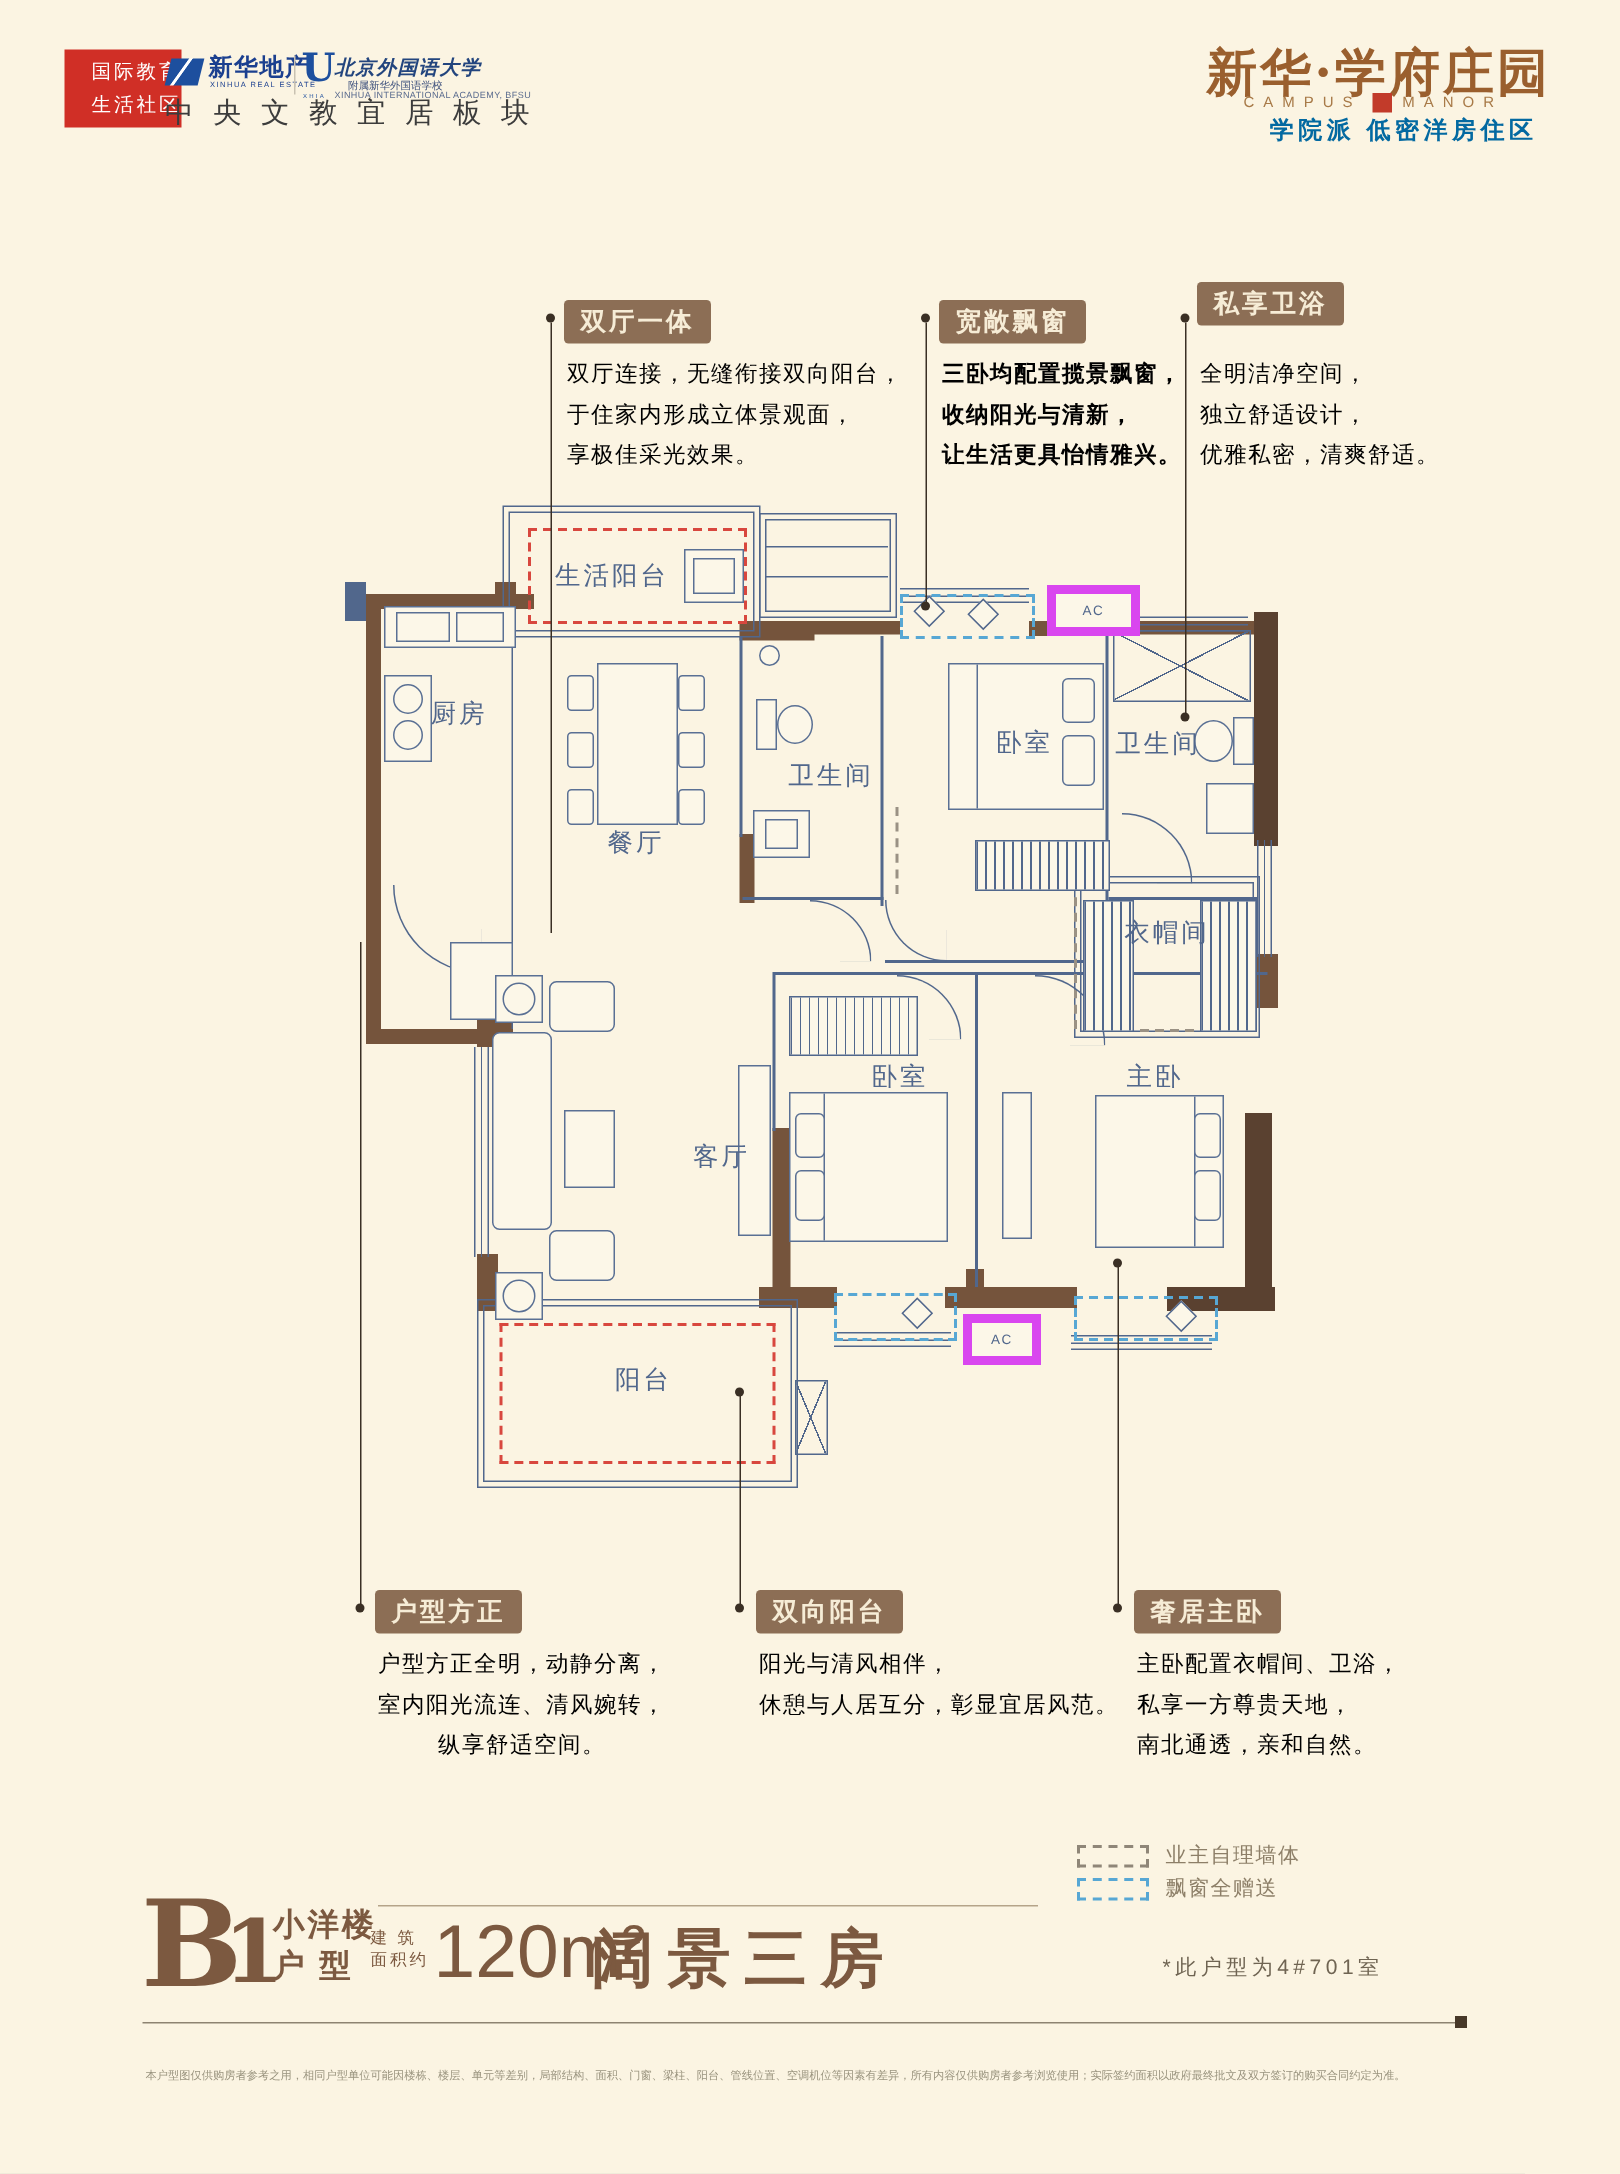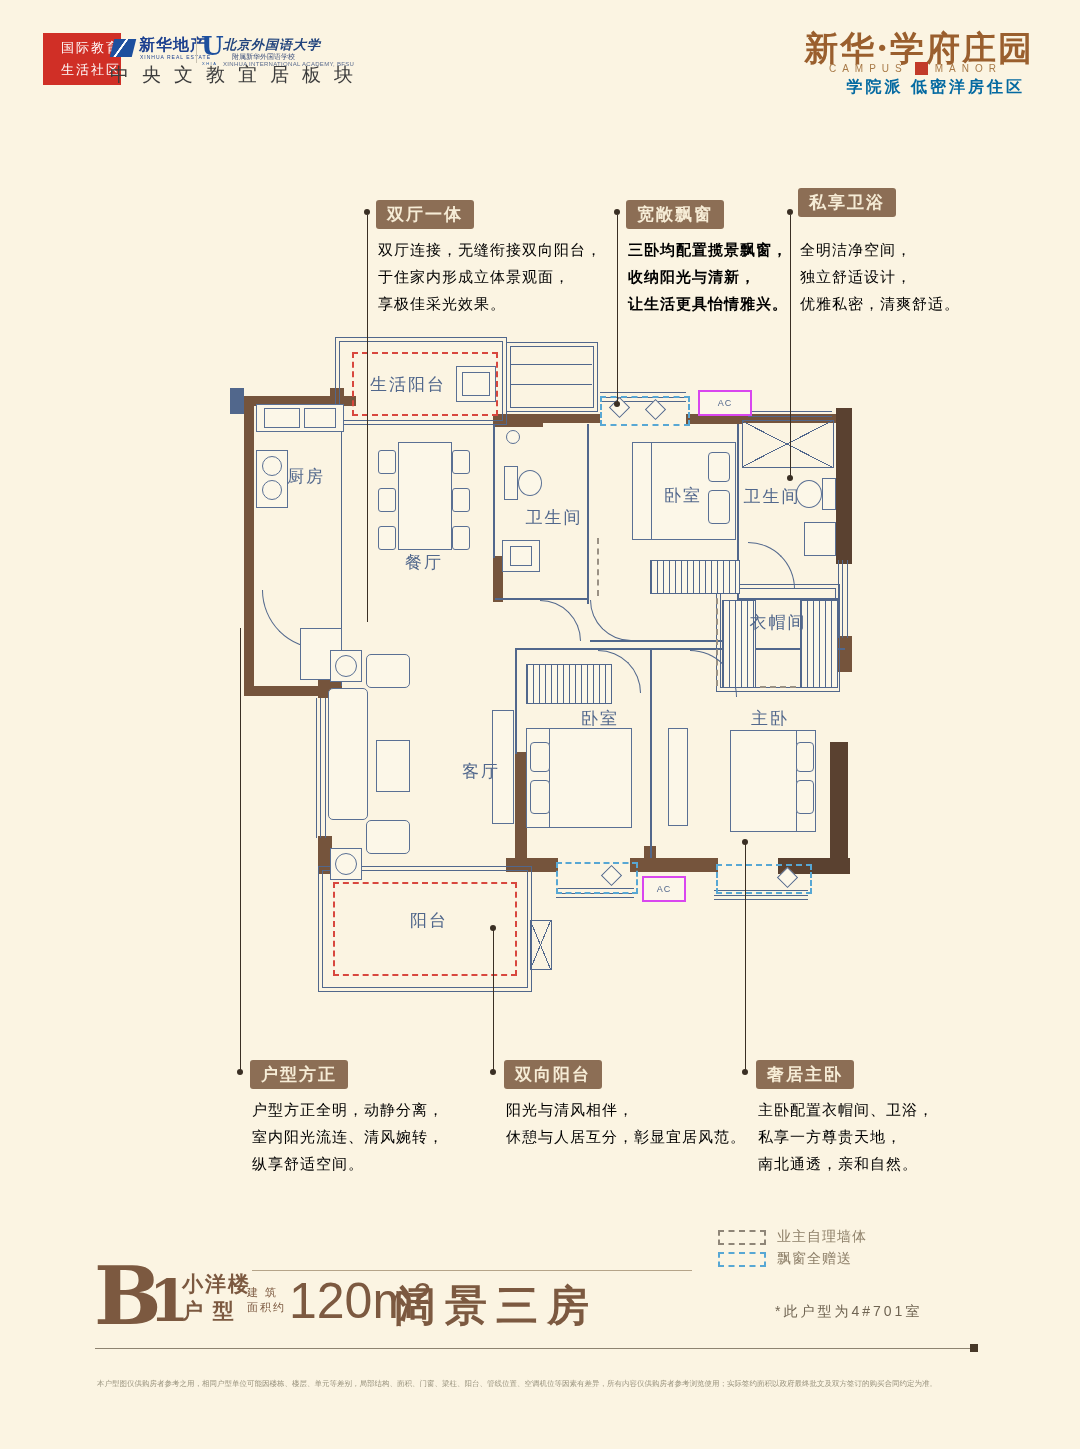--- a/index.html
+++ b/index.html
@@ -48,21 +48,21 @@
   .dblue{position:absolute;border:2px dashed #57a7d4;}
   .dgray-v{position:absolute;border-left:2px dashed #9a9184;}
   .dgray-h{position:absolute;border-top:2px dashed #9a9184;}
   .win-h{position:absolute;border-top:1px solid #51678c;border-bottom:1px solid #51678c;
          background:linear-gradient(#51678c,#51678c) center/100% 1px no-repeat;}
   .win-v{position:absolute;border-left:1px solid #51678c;border-right:1px solid #51678c;
          background:linear-gradient(90deg,transparent calc(50% - .5px),#51678c calc(50% - .5px) calc(50% + .5px),transparent calc(50% + .5px));}
   .arc-a{position:absolute;border:1px solid #51678c;border-right:none;border-top:none;border-radius:0 0 0 100%;}
   .arc-b{position:absolute;border:1px solid #51678c;border-left:none;border-bottom:none;border-radius:0 100% 0 0;}
   .rlab{position:absolute;color:#51678c;font-size:17px;letter-spacing:2px;transform:translate(-50%,-50%);white-space:nowrap;}
-  .acbox{position:absolute;border:2px solid #d946ef;background:#fcf7e8;color:#51678c;font-size:9px;
+  .acbox{position:absolute;border:6px solid #d946ef;background:#fcf7e8;color:#51678c;font-size:9px;
          display:flex;align-items:center;justify-content:center;letter-spacing:1px;}
   .diam{position:absolute;width:13px;height:13px;border:1px solid #51678c;transform:rotate(45deg);background:#fcf7e8;}
   .sqt{position:absolute;border:1px solid #5a7094;background:#fcf7e8;}
   .sqt::before{content:"";position:absolute;inset:4px;border:1px solid #5a7094;border-radius:50%;}
   .chair{position:absolute;width:16px;height:22px;border:1px solid #5a7094;border-radius:3px;background:#fcf7e8;}
   .circ{position:absolute;border:1px solid #5a7094;border-radius:50%;background:#fcf7e8;}
   
   .cbadge{position:absolute;background:#8c6e55;color:#f6ecd6;font-size:17px;font-weight:bold;letter-spacing:2px;
           padding:3px 11px;border-radius:3px;}
   .ctext{position:absolute;font-size:15px;line-height:27px;color:#000000;letter-spacing:1px;}
@@ -294,21 +294,21 @@
   <div class="cbadge" style="left:798px;top:188px;">私享卫浴</div>
   <div class="ctext" style="left:800px;top:236px;">
     <div>全明洁净空间，</div>
     <div>独立舒适设计，</div>
     <div>优雅私密，清爽舒适。</div>
   </div>
 
   <div class="cline" style="left:240px;top:628px;height:444px;"></div>
   <div class="cdot" style="left:237px;top:1069px;"></div>
   <div class="cbadge" style="left:250px;top:1060px;">户型方正</div>
-  <div class="ctext" style="left:252px;top:1096px;">
+  <div class="ctext" style="left:252px;top:1096px;text-align:center;">
     <div>户型方正全明，动静分离，</div>
     <div>室内阳光流连、清风婉转，</div>
     <div>纵享舒适空间。</div>
   </div>
 
   <div class="cdot" style="left:490px;top:925px;"></div>
   <div class="cline" style="left:493px;top:930px;height:142px;"></div>
   <div class="cdot" style="left:490px;top:1069px;"></div>
   <div class="cbadge" style="left:504px;top:1060px;">双向阳台</div>
   <div class="ctext" style="left:506px;top:1096px;">

